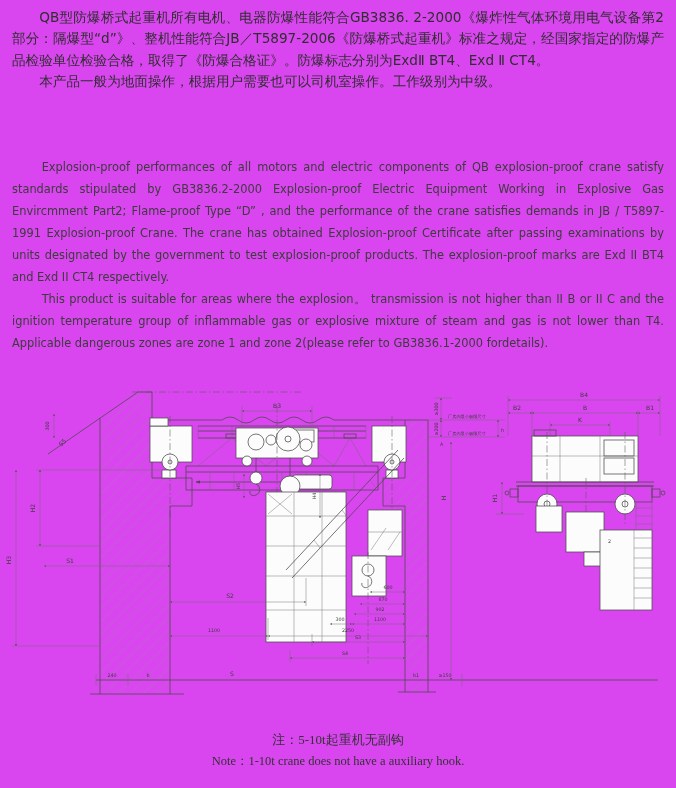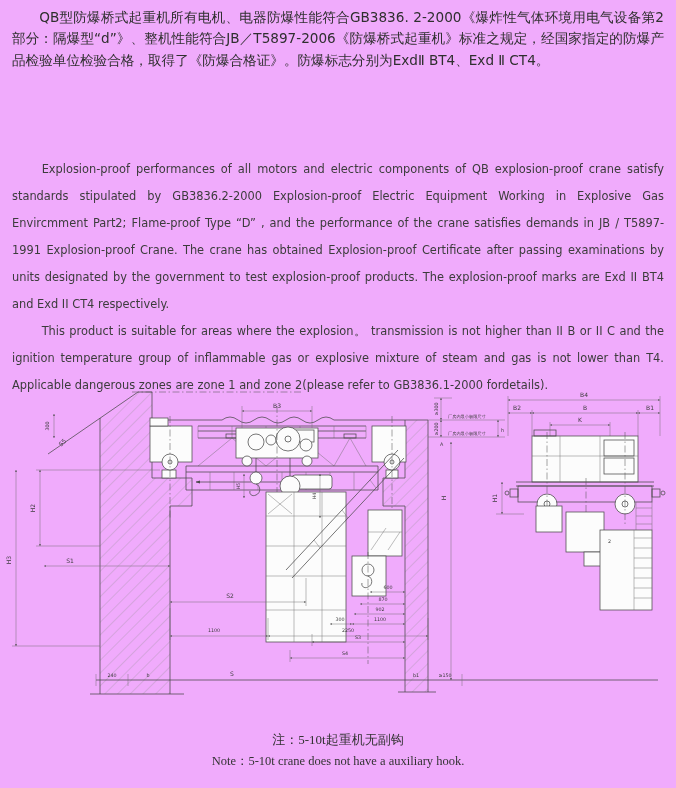--- a/index.html
+++ b/index.html
@@ -1,22 +1,22 @@
 <!DOCTYPE html>
 <html><head>
 <meta charset="utf-8">
 <style>
   html,body{margin:0;padding:0;background:#e8e8e8;}
-  .page{position:relative;width:676px;height:788px;background:#f0abfc;margin:0 auto;
+  .page{position:relative;width:676px;height:788px;background:#d946ef;margin:0 auto;
         font-family:"DejaVu Sans","Liberation Sans",sans-serif;overflow:hidden;}
   .zh-block{position:absolute;top:7px;left:12px;width:652px;color:#2f2f2f;
             font-size:13.6px;line-height:21.3px;text-align:justify;font-weight:500;}
   .zh-block p{margin:0;text-indent:2em;}
   .en-block{position:absolute;top:156px;left:12px;width:652px;color:#3c3c3c;
-            font-size:11.4px;line-height:27px;text-align:justify;}
+            font-size:11.4px;line-height:22px;text-align:justify;}
   .en-block p{margin:0;text-indent:2.6em;}
   .drawing{position:absolute;top:378px;left:0;width:676px;height:330px;}
   .note-block{position:absolute;top:731px;left:0;width:676px;text-align:center;
               font-family:"Liberation Serif","DejaVu Serif",serif;color:#333;}
   .note-block p{margin:0;}
   .note-zh{font-size:13px;}
   .note-en{font-size:12.5px;margin-top:4px !important;}
   
   .ln{stroke:#4a4a4a;stroke-width:.75;fill:none;}
   .lt{stroke:#6b6b6b;stroke-width:.45;fill:none;}
@@ -27,20 +27,21 @@
   .dim-s{font-size:4.8px;}
   .zhn{font-size:4.2px;}
 </style>
 </head>
 <body>
 
 <div class="page">
 
   <section class="zh-block">
     <p>QB型防爆桥式起重机所有电机、电器防爆性能符合GB3836. 2-2000《爆炸性气体环境用电气设备第2部分：隔爆型“d”》、整机性能符合JB／T5897-2006《防爆桥式起重机》标准之规定，经国家指定的防爆产品检验单位检验合格，取得了《防爆合格证》。防爆标志分别为ExdⅡ BT4、Exd Ⅱ CT4。</p>
+    <p>本产品一般为地面操作，根据用户需要也可以司机室操作。工作级别为中级。</p>
   </section>
 
   <section class="en-block">
     <p>Explosion-proof performances of all motors and electric components of QB explosion-proof crane satisfy standards stipulated by GB3836.2-2000 Explosion-proof Electric Equipment Working in Explosive Gas Envircmment Part2; Flame-proof Type “D” , and the performance of the crane satisfies demands in JB / T5897-1991 Explosion-proof Crane.  The crane has obtained Explosion-proof Certificate after passing examinations by units designated by the government to test explosion-proof products.  The explosion-proof marks are Exd II BT4 and Exd II CT4 respectively.</p>
     <p>This product is suitable for areas where the explosion。 transmission is not higher than II B or II C and the ignition temperature group of inflammable gas or explosive mixture of steam and gas is not lower than T4.  Applicable dangerous zones are zone 1 and zone 2(please refer to GB3836.1-2000 fordetails).</p>
   </section>
 
   <figure class="drawing" style="margin:0;">
   <svg viewBox="0 0 676 330" width="676" height="330">
     <defs>
@@ -269,16 +270,16 @@
         <path class="lt" d="M634,152 L634,232 M634,160 L652,160 M634,170 L652,170 M634,180 L652,180 M634,190 L652,190 M634,200 L652,200 M634,210 L652,210 M634,220 L652,220"></path>
         <path class="lt" d="M636,124 L636,152 M652,124 L652,152 M636,130 L652,130 M636,138 L652,138 M636,146 L652,146"></path>
         <text class="dim-s" x="608" y="165">2</text>
       </g>
     </g>
   </svg>
   </figure>
 
   <div class="note-block">
     <p class="note-zh">注：5-10t起重机无副钩</p>
-    <p class="note-en">Note：5-10t crane does not have a auxiliary hook.</p>
+    <p class="note-en">Note：1-10t crane does not have a auxiliary hook.</p>
   </div>
 
 </div>
 
 </body></html>

